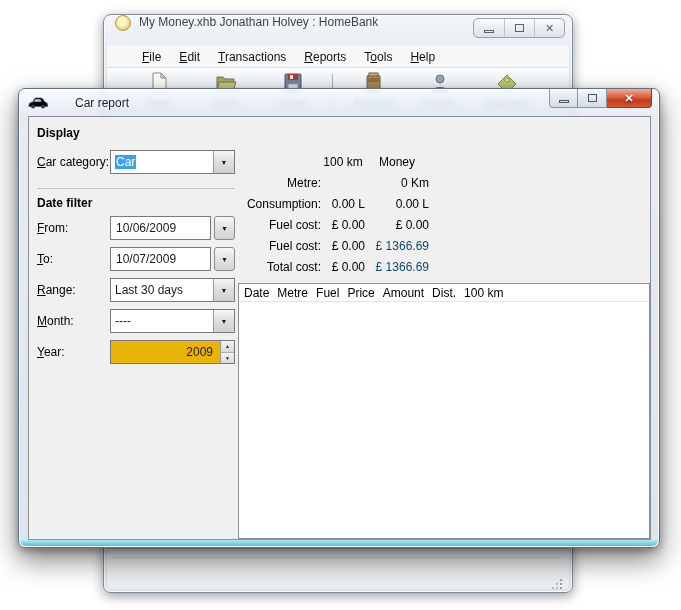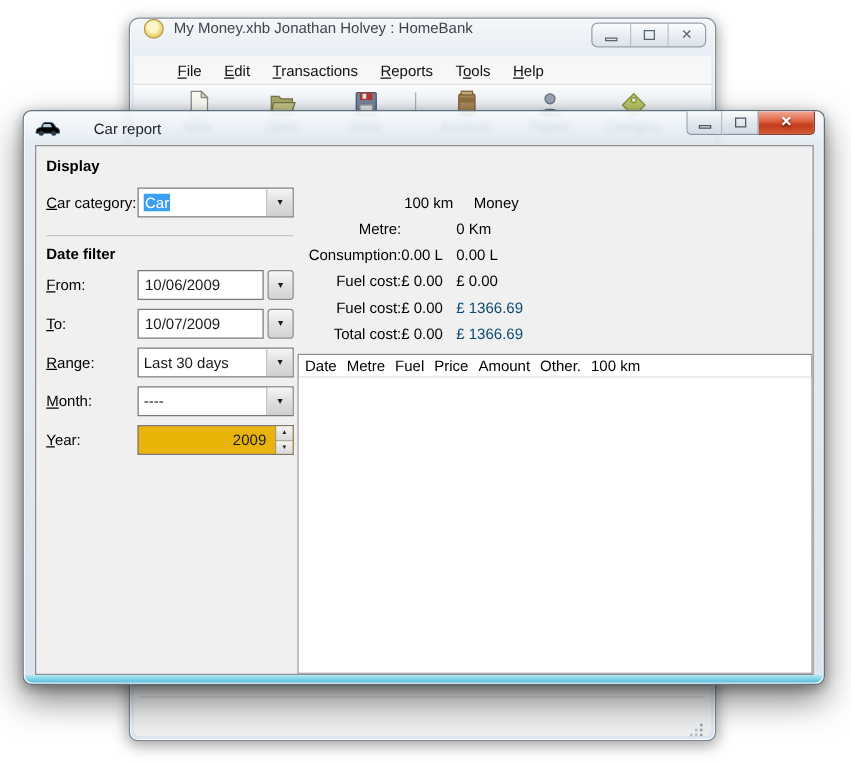--- a/index.html
+++ b/index.html
@@ -109,21 +109,21 @@
   .spin-field { display:flex; border:1px solid #797979; background:#eab308; height:100%; }
   .spin-value { flex:1; text-align:right; padding:4px 7px 0 0; }
   .spin-btns { width:14px; display:flex; flex-direction:column; border-left:1px solid #9a9a9a; }
   .spin-up, .spin-down { flex:1; display:flex; align-items:center; justify-content:center;
     font-size:5px; color:#222; background:linear-gradient(#f4f4f4, #d9d9d9); }
   .spin-up { border-bottom:1px solid #ababab; }
 
   .stats { position:absolute; left:150px; top:34px; display:grid;
     grid-template-columns:142px 44px 64px; grid-auto-rows:21px; align-items:center; color:#000; }
   .st-label { text-align:right; white-space:nowrap; }
-  .st-val { text-align:left; white-space:nowrap; }
+  .st-val { text-align:right; white-space:nowrap; }
   .st-head { text-align:center; white-space:nowrap; }
   .green { color:#0c4a6e; }
 
   .table-panel { position:absolute; left:209px; top:166px; right:0; bottom:0;
     background:#fff; border:1px solid #8f8f8f; }
   .table-header { height:18px; display:flex; align-items:center; padding-left:5px;
     gap:8px; border-bottom:1px solid #e4e4e4; color:#000; }
   .table-header span { white-space:nowrap; }
   .table-body { position:absolute; top:19px; left:0; right:0; bottom:0; background:#fff; }
 </style>
@@ -349,21 +349,21 @@
         <div class="st-val green">£ 1366.69</div>
       </div>
 
       <div class="table-panel">
         <div class="table-header">
           <span>Date</span>
           <span>Metre</span>
           <span>Fuel</span>
           <span>Price</span>
           <span>Amount</span>
-          <span>Other.</span>
+          <span>Dist.</span>
           <span>100 km</span>
         </div>
         <div class="table-body"></div>
       </div>
 
     </div>
   </div>
 
 </div>
 

